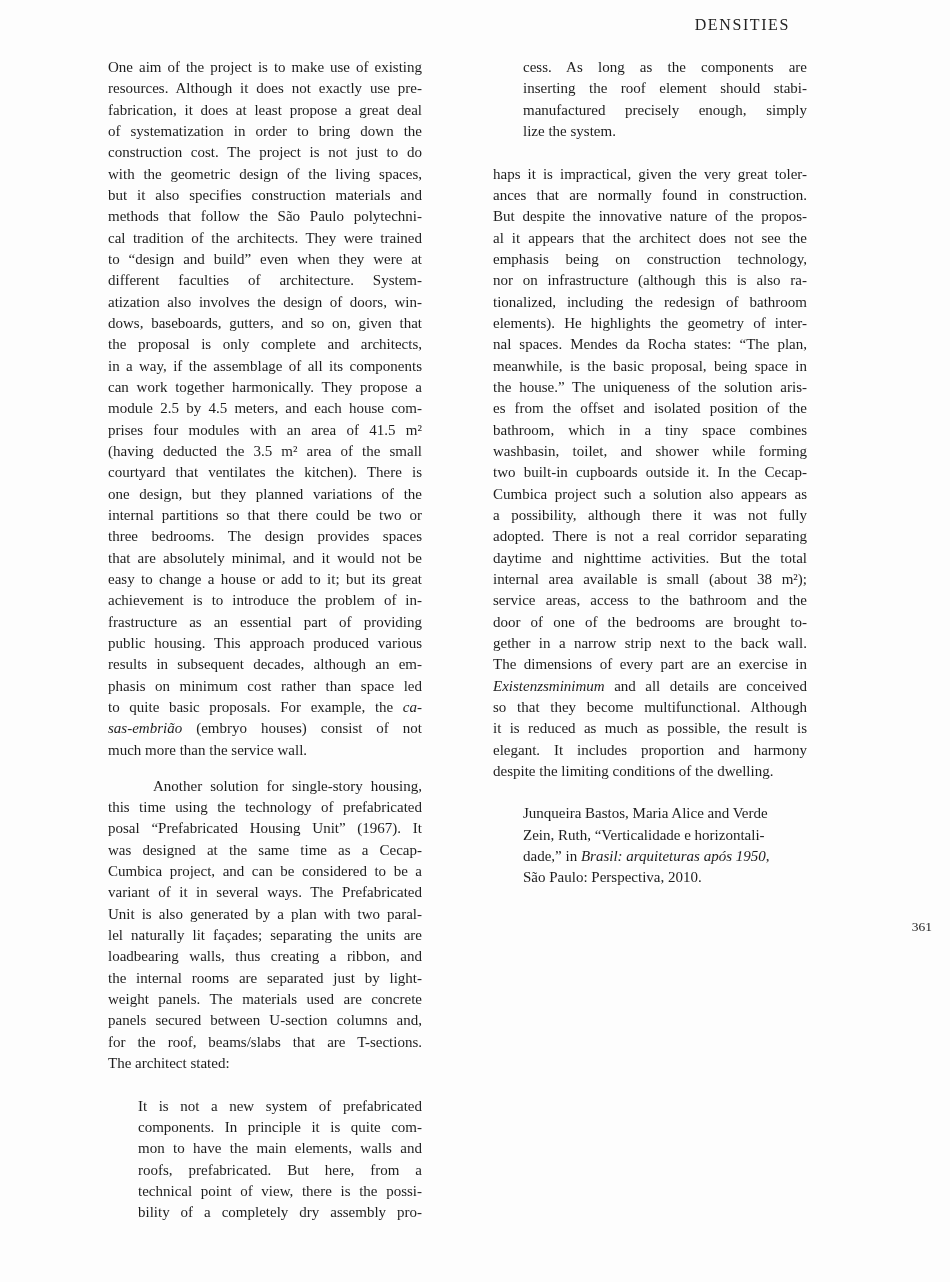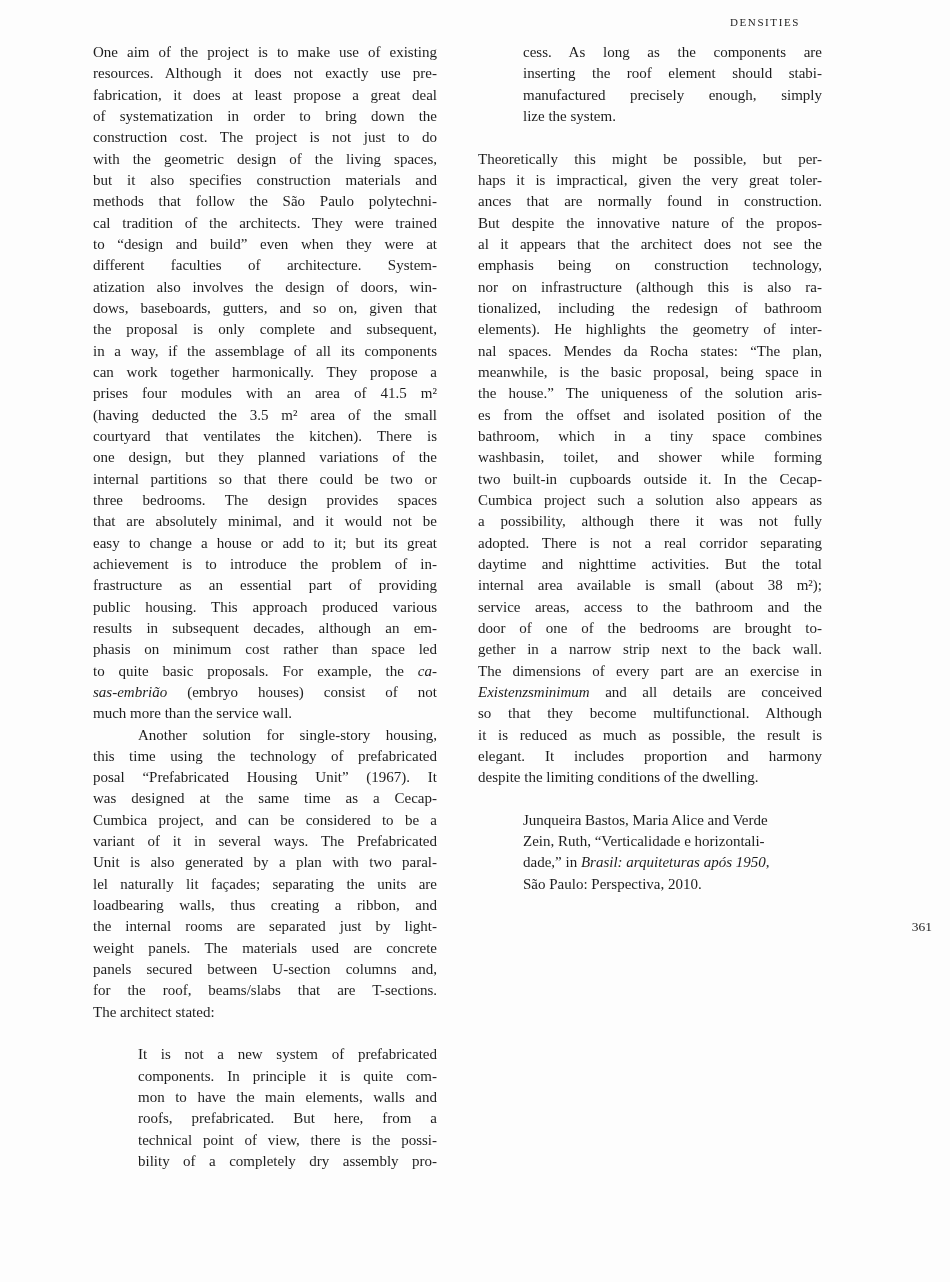--- a/index.html
+++ b/index.html
@@ -11,22 +11,22 @@
     -webkit-font-smoothing: antialiased;
   }
   .page {
     position: relative;
     width: 950px; height: 1282px;
     background: #fdfdfd;
     overflow: hidden;
   }
   .running-head {
     position: absolute;
-    top: 16px; right: 150px;
-    font-size: 11px;
+    top: 16px; right: 160px;
+    font-size: 16px;
     letter-spacing: 1.6px;
     color: #232323;
   }
   .page-num {
     position: absolute;
     top: 899px; right: 18px;
     font-size: 13.5px;
     color: #232323;
     margin-top: 20px;
   }
@@ -39,21 +39,21 @@
   .col-right { left: 478px; }
   .line {
     font-size: 15px;
     line-height: 21.33px;
     text-align: justify;
     text-align-last: justify;
     -moz-text-align-last: justify;
     white-space: normal;
     overflow: hidden;
   }
-  .block { margin: 0; }
+  .block { margin: 15px; }
   .block.gap-before { margin-top: 21.33px; }
   .block.quote-block { margin-left: 45px; }
   .block.indent-first .line:first-child { text-indent: 45px; }
   .block .line.line-last {
     text-align: right;
     text-align-last: left;
     -moz-text-align-last: left;
   }
   .block.ragged .line {
     text-align: left;
@@ -76,23 +76,24 @@
         <div class="line">of systematization in order to bring down the</div>
         <div class="line">construction cost. The project is not just to do</div>
         <div class="line">with the geometric design of the living spaces,</div>
         <div class="line">but it also specifies construction materials and</div>
         <div class="line">methods that follow the São Paulo polytechni-</div>
         <div class="line">cal tradition of the architects. They were trained</div>
         <div class="line">to “design and build” even when they were at</div>
         <div class="line">different faculties of architecture. System-</div>
         <div class="line">atization also involves the design of doors, win-</div>
         <div class="line">dows, baseboards, gutters, and so on, given that</div>
-        <div class="line">the proposal is only complete and subsequent,</div>
+        <div class="line">the proposal is only complete and architects,</div>
         <div class="line">in a way, if the assemblage of all its components</div>
         <div class="line">can work together harmonically. They propose a</div>
+        <div class="line">module 2.5 by 4.5 meters, and each house com-</div>
         <div class="line">prises four modules with an area of 41.5 m²</div>
         <div class="line">(having deducted the 3.5 m² area of the small</div>
         <div class="line">courtyard that ventilates the kitchen). There is</div>
         <div class="line">one design, but they planned variations of the</div>
         <div class="line">internal partitions so that there could be two or</div>
         <div class="line">three bedrooms. The design provides spaces</div>
         <div class="line">that are absolutely minimal, and it would not be</div>
         <div class="line">easy to change a house or add to it; but its great</div>
         <div class="line">achievement is to introduce the problem of in-</div>
         <div class="line">frastructure as an essential part of providing</div>
@@ -130,21 +131,20 @@
     </div>
 
   <div class="col col-right">
       <div class="block quote-block">
         <div class="line">cess. As long as the components are</div>
         <div class="line">inserting the roof element should stabi-</div>
         <div class="line">manufactured precisely enough, simply</div>
         <div class="line line-last">lize the system.</div>
       </div>
       <div class="block gap-before">
-        <div class="line">Theoretically this might be possible, but per-</div>
         <div class="line">haps it is impractical, given the very great toler-</div>
         <div class="line">ances that are normally found in construction.</div>
         <div class="line">But despite the innovative nature of the propos-</div>
         <div class="line">al it appears that the architect does not see the</div>
         <div class="line">emphasis being on construction technology,</div>
         <div class="line">nor on infrastructure (although this is also ra-</div>
         <div class="line">tionalized, including the redesign of bathroom</div>
         <div class="line">elements). He highlights the geometry of inter-</div>
         <div class="line">nal spaces. Mendes da Rocha states: “The plan,</div>
         <div class="line">meanwhile, is the basic proposal, being space in</div>

